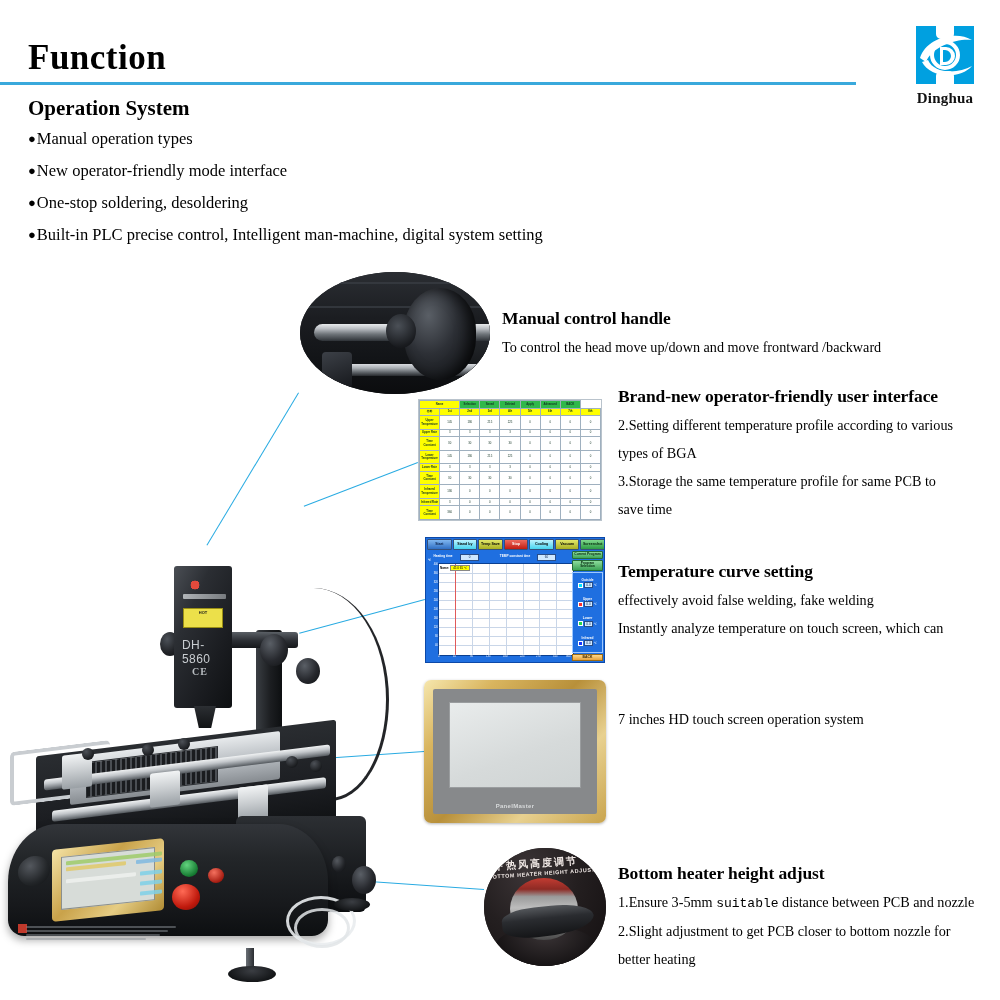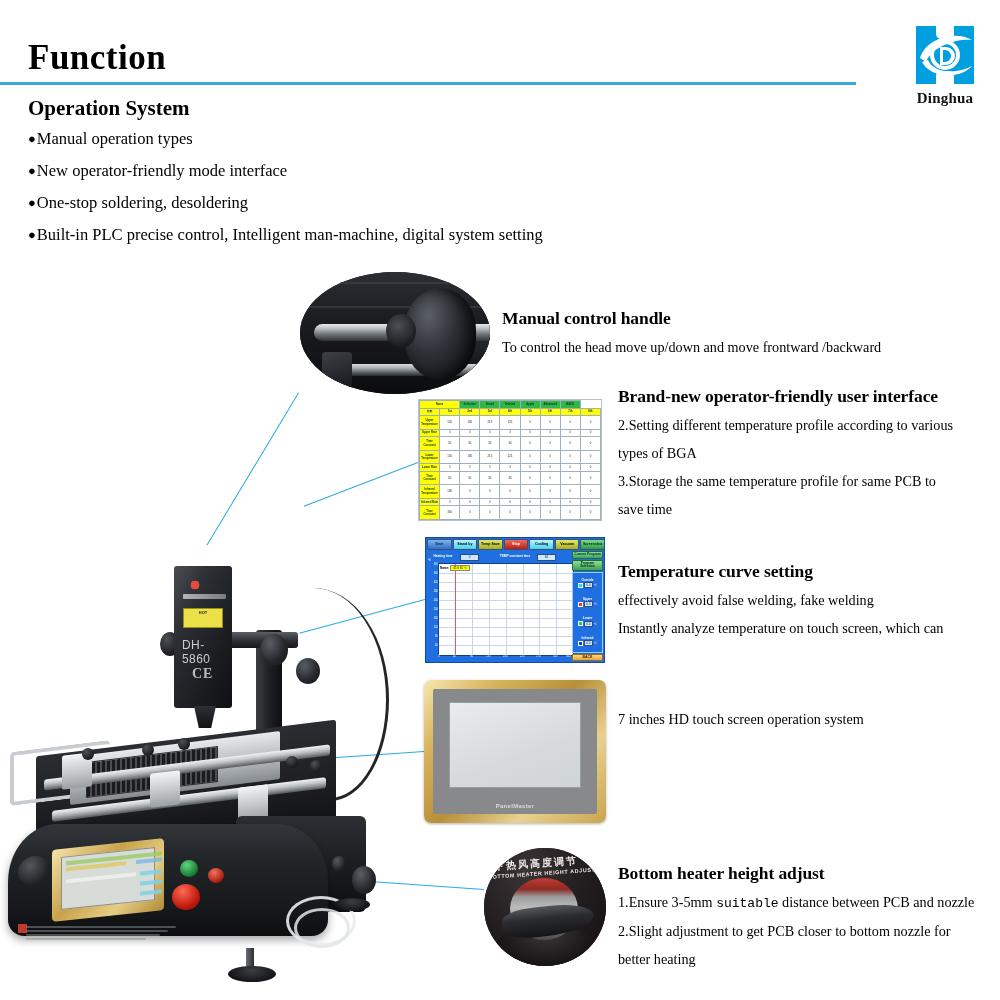--- a/index.html
+++ b/index.html
@@ -313,21 +313,21 @@
     background:linear-gradient(90deg,#cfd3d6,#8d9195);opacity:.8;border-radius:1px;}
   .m-warn{
     position:absolute;left:9px;top:42px;width:40px;height:20px;background:#ece04a;
     border:1px solid #9a8f14;font-size:4px;color:#1a1a1a;font-weight:bold;
     font-family:"Liberation Sans",sans-serif;text-align:center;line-height:5px;padding-top:1px;box-sizing:border-box;
   }
   .m-model{
     position:absolute;left:8px;top:72px;color:#c9cdd1;font-size:12px;letter-spacing:.4px;
     font-family:"Liberation Sans", sans-serif;
   }
-  .m-ce{position:absolute;left:18px;top:100px;color:#b9bec2;font-size:14px;font-weight:bold;
+  .m-ce{position:absolute;left:18px;top:100px;color:#b9bec2;font-size:10px;font-weight:bold;
     font-family:"Liberation Serif", serif;letter-spacing:1px;}
   .m-nozzle{
     position:absolute;left:194px;top:158px;width:22px;height:22px;
     background:linear-gradient(180deg,#2c2f33,#111315);clip-path:polygon(0 0,100% 0,78% 100%,22% 100%);
   }
   .m-knob-big{
     position:absolute;left:260px;top:86px;width:28px;height:32px;border-radius:50%;
     background:radial-gradient(ellipse at 36% 30%,#5a5f66,#27292e 55%,#0e1012);
   }
   .m-knob-big2{

